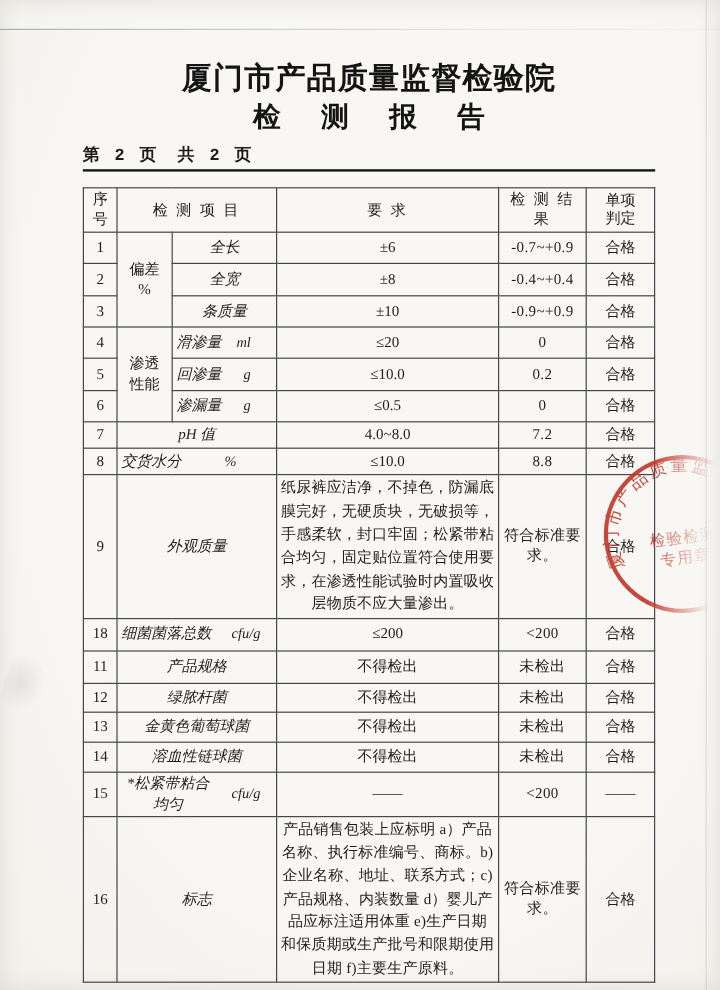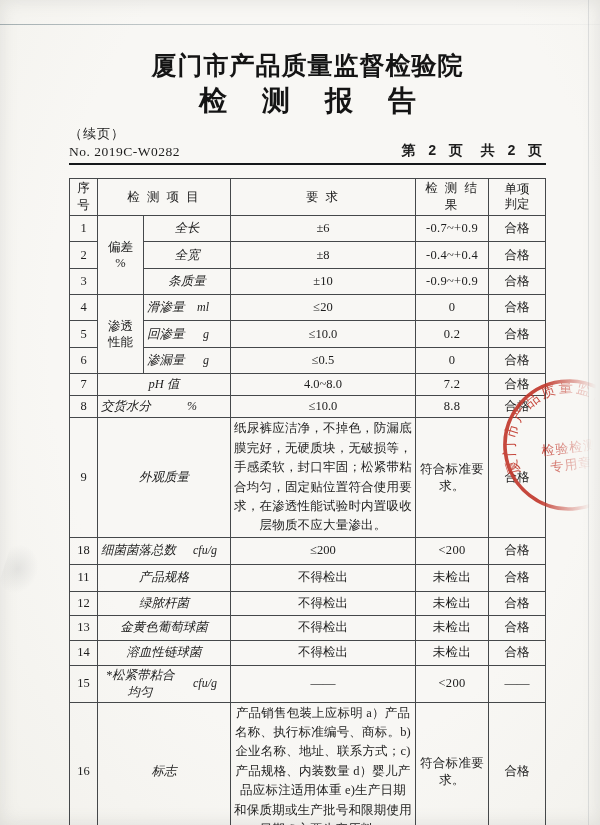--- a/index.html
+++ b/index.html
@@ -15,21 +15,21 @@
   
   .artifact-topline{position:absolute;top:24px;left:0;width:100%;height:1px;
     background:linear-gradient(90deg,rgba(70,95,105,.45),rgba(120,130,140,.12) 70%,rgba(120,130,140,.05));}
   .artifact-rightline{position:absolute;top:0;right:11px;bottom:0;width:1px;background:rgba(150,158,165,.28);}
   .artifact-crease{position:absolute;left:4px;top:545px;width:34px;height:50px;
     background:radial-gradient(ellipse at 40% 50%, rgba(90,95,100,.12), transparent 70%);transform:rotate(18deg);}
 
   .content{position:absolute;left:69px;top:0;width:477px;}
 
   h1.org-title{margin:52px 0 0;text-align:center;font-size:25px;font-weight:bold;letter-spacing:1px;line-height:1.15;color:#141414;}
-  h2.report-title{margin:3px 0 0;text-align:center;font-size:28px;font-weight:bold;letter-spacing:14px;text-indent:14px;line-height:1.2;color:#141414;}
+  h2.report-title{margin:3px 0 0;text-align:center;font-size:23px;font-weight:bold;letter-spacing:14px;text-indent:14px;line-height:1.2;color:#141414;}
 
   .meta{display:flex;justify-content:space-between;align-items:flex-end;margin-top:9px;
     border-bottom:2.5px solid #15181a;padding-bottom:3px;}
   .meta-left{font-size:13px;line-height:1.25;}
   .meta-left .cont{letter-spacing:1px;}
   .meta-left .repno{font-size:13.5px;margin-top:1px;letter-spacing:.5px;}
   .meta-right{font-size:14px;font-weight:bold;letter-spacing:2px;padding-right:2px;font-family:Liberation Mono, monospace;}
 
   table.results{border-collapse:collapse;table-layout:fixed;width:476px;margin-top:13px;}
   table.results td,table.results th{border:1px solid #45484a;font-size:12.5px;font-weight:normal;
@@ -57,24 +57,20 @@
 <div class="page">
   <div class="artifact-topline"></div>
   <div class="artifact-rightline"></div>
   <div class="artifact-crease"></div>
 
   <div class="content">
     <h1 class="org-title">厦门市产品质量监督检验院</h1>
     <h2 class="report-title">检 测 报 告</h2>
 
     <div class="meta">
-      <div class="meta-left">
-        <div class="cont">（续页）</div>
-        <div class="repno">No. 2019C-W0282</div>
-      </div>
       <div class="meta-right">第 2 页　共 2 页</div>
     </div>
 
     <table class="results">
       <colgroup>
         <col style="width:28px">
           <col style="width:46px">
           <col style="width:87px">
         <col style="width:185px">
           <col style="width:73px">

